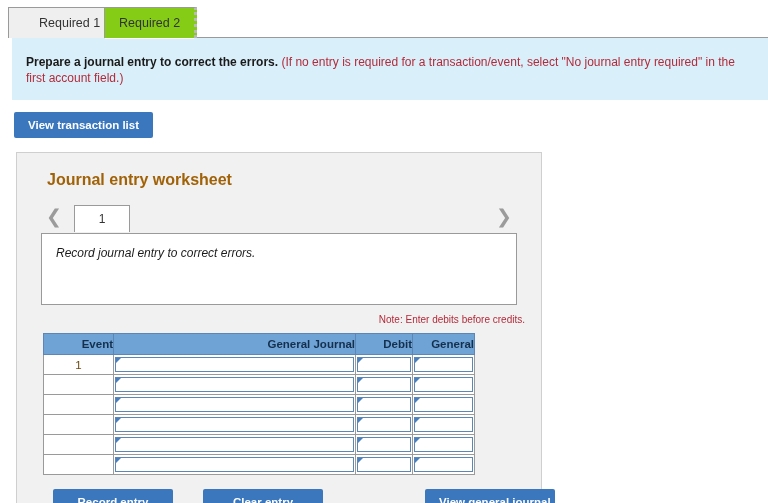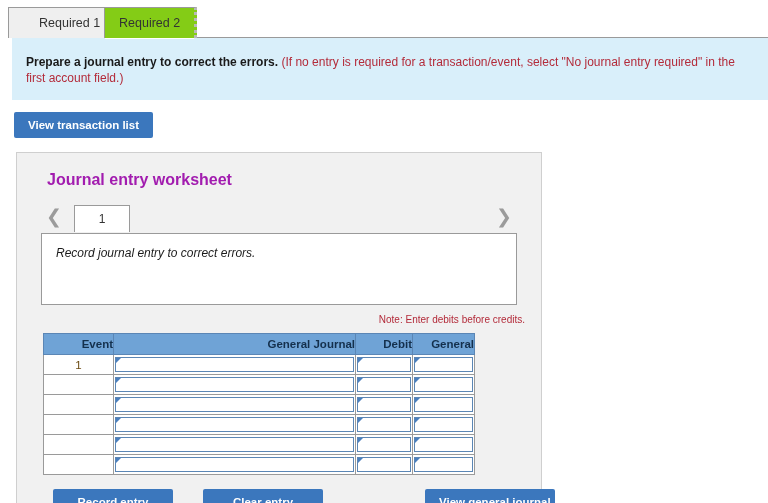--- a/index.html
+++ b/index.html
@@ -109,21 +109,21 @@
     margin: 14px 0 0 16px;
     width: 526px;
     box-sizing: border-box;
     background: #f1f1f1;
     border: 1px solid #cfcfcf;
     padding: 16px 16px 18px 16px;
   }
   .panel-title {
     font-size: 16px;
     font-weight: bold;
-    color: #a21caf;
+    color: #a16207;
     margin: 2px 0 16px 14px;
   }
 
   
   .pager {
     position: relative;
     height: 28px;
     margin: 0 8px 0 8px;
   }
   .chev {

